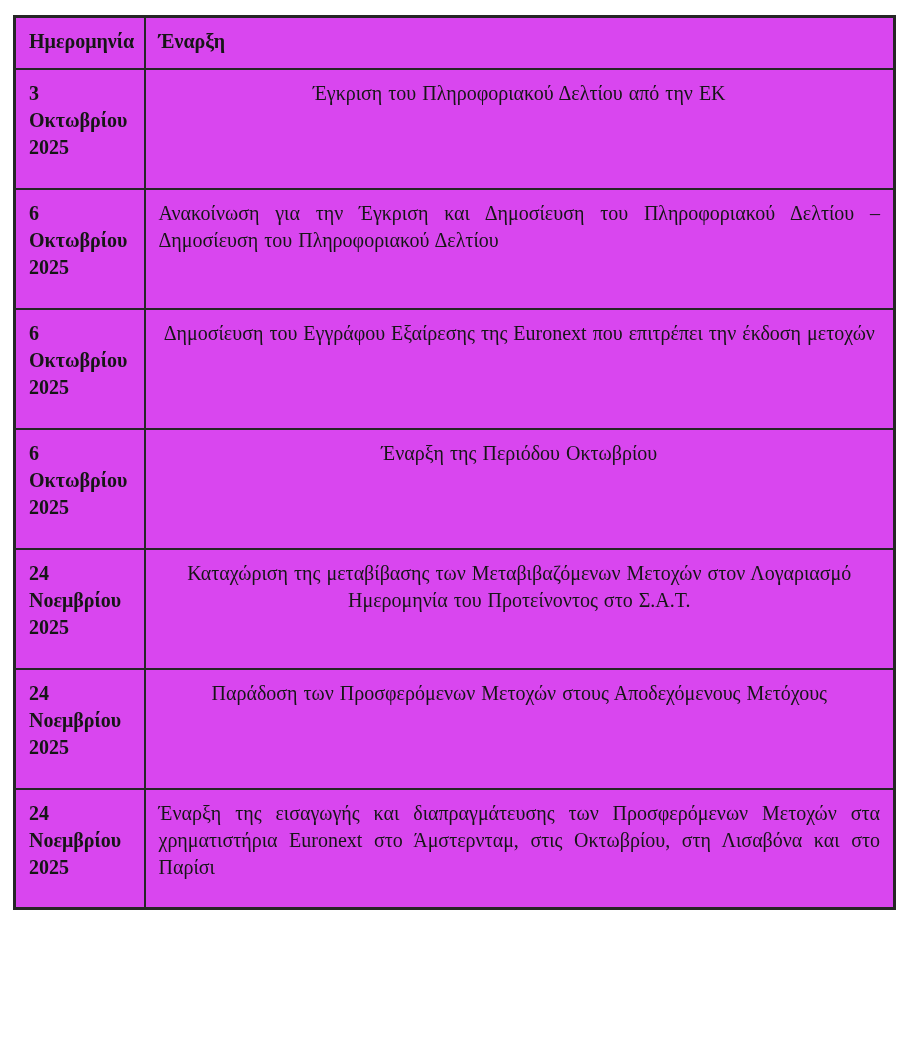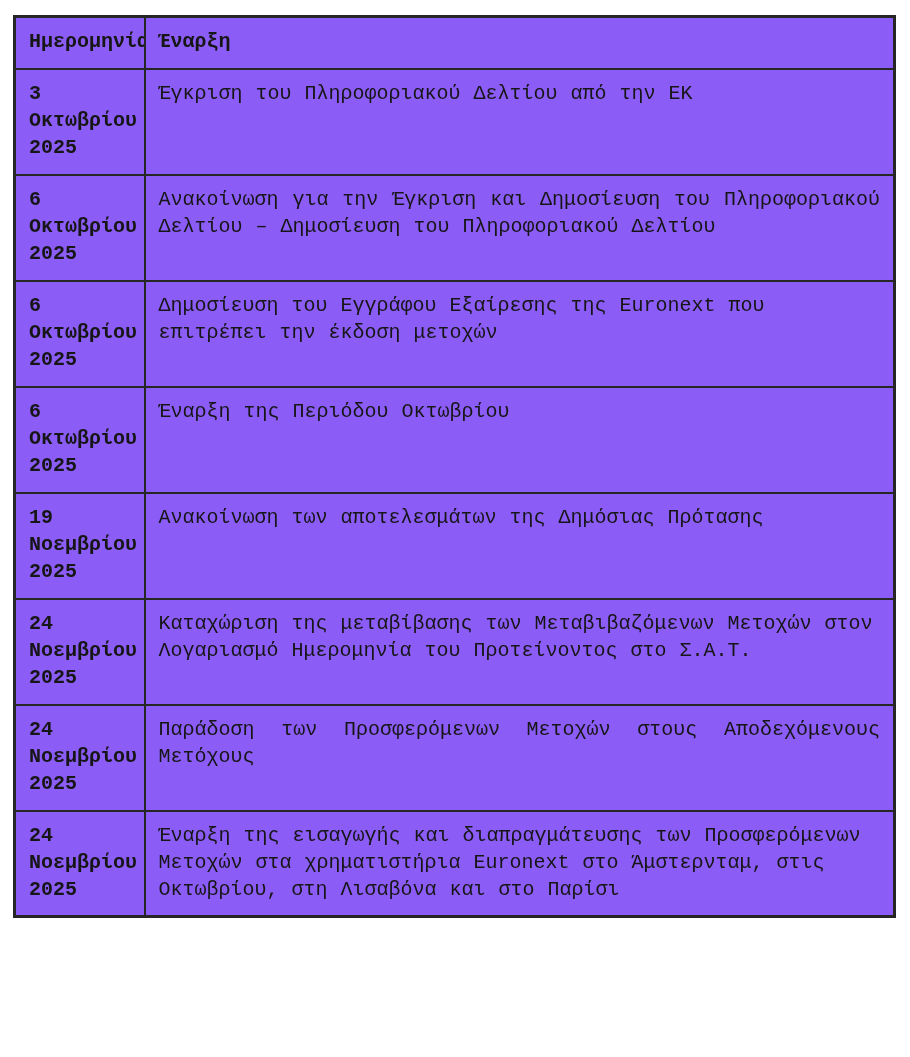--- a/index.html
+++ b/index.html
@@ -18,46 +18,45 @@
   .page {
     position: absolute;
     left: 13px;
     top: 15px;
   }
   table.timetable {
     border-collapse: collapse;
     table-layout: fixed;
     width: 880px;
     border: 3px solid #262626;
-    background: #8b5cf6;
-    font-family: Liberation Mono, monospace;
+    background: #d946ef;
   }
   col.col-date  { width: 130px; }
   col.col-event { width: 750px; }
   th, td {
     border: 2px solid #262626;
     vertical-align: top;
     padding: 10px 13px 10px 13px;
     font-size: 20px;
     line-height: 27px;
     text-align: left;
     word-spacing: 1px;
   }
   thead tr { height: 52px; }
   th {
     font-weight: bold;
     white-space: nowrap;
     overflow: hidden;
   }
-  tbody tr { height: 106px; }
+  tbody tr { height: 120px; }
   td.date {
     font-weight: bold;
   }
   td.event {
-    text-align: left;
+    text-align: center;
   }
   
   tbody tr:nth-child(2) td.event,
   tbody tr:nth-child(7) td.event {
     text-align: justify;
   }
 </style>
 </head>
 <body>
 
@@ -84,24 +83,20 @@
       </tr>
       <tr>
         <td class="date">6 Οκτωβρίου 2025</td>
         <td class="event">Δημοσίευση του Εγγράφου Εξαίρεσης της Euronext που επιτρέπει την έκδοση μετοχών</td>
       </tr>
       <tr>
         <td class="date">6 Οκτωβρίου 2025</td>
         <td class="event">Έναρξη της Περιόδου Οκτωβρίου</td>
       </tr>
       <tr>
-        <td class="date">19 Νοεμβρίου 2025</td>
-        <td class="event">Ανακοίνωση των αποτελεσμάτων της Δημόσιας Πρότασης</td>
-      </tr>
-      <tr>
         <td class="date">24 Νοεμβρίου 2025</td>
         <td class="event">Καταχώριση της μεταβίβασης των Μεταβιβαζόμενων Μετοχών στον Λογαριασμό Ημερομηνία του Προτείνοντος στο Σ.Α.Τ.</td>
       </tr>
       <tr>
         <td class="date">24 Νοεμβρίου 2025</td>
         <td class="event">Παράδοση των Προσφερόμενων Μετοχών στους Αποδεχόμενους Μετόχους</td>
       </tr>
       <tr>
         <td class="date">24 Νοεμβρίου 2025</td>
         <td class="event">Έναρξη της εισαγωγής και διαπραγμάτευσης των Προσφερόμενων Μετοχών στα χρηματιστήρια Euronext στο Άμστερνταμ, στις Οκτωβρίου, στη Λισαβόνα και στο Παρίσι</td>

